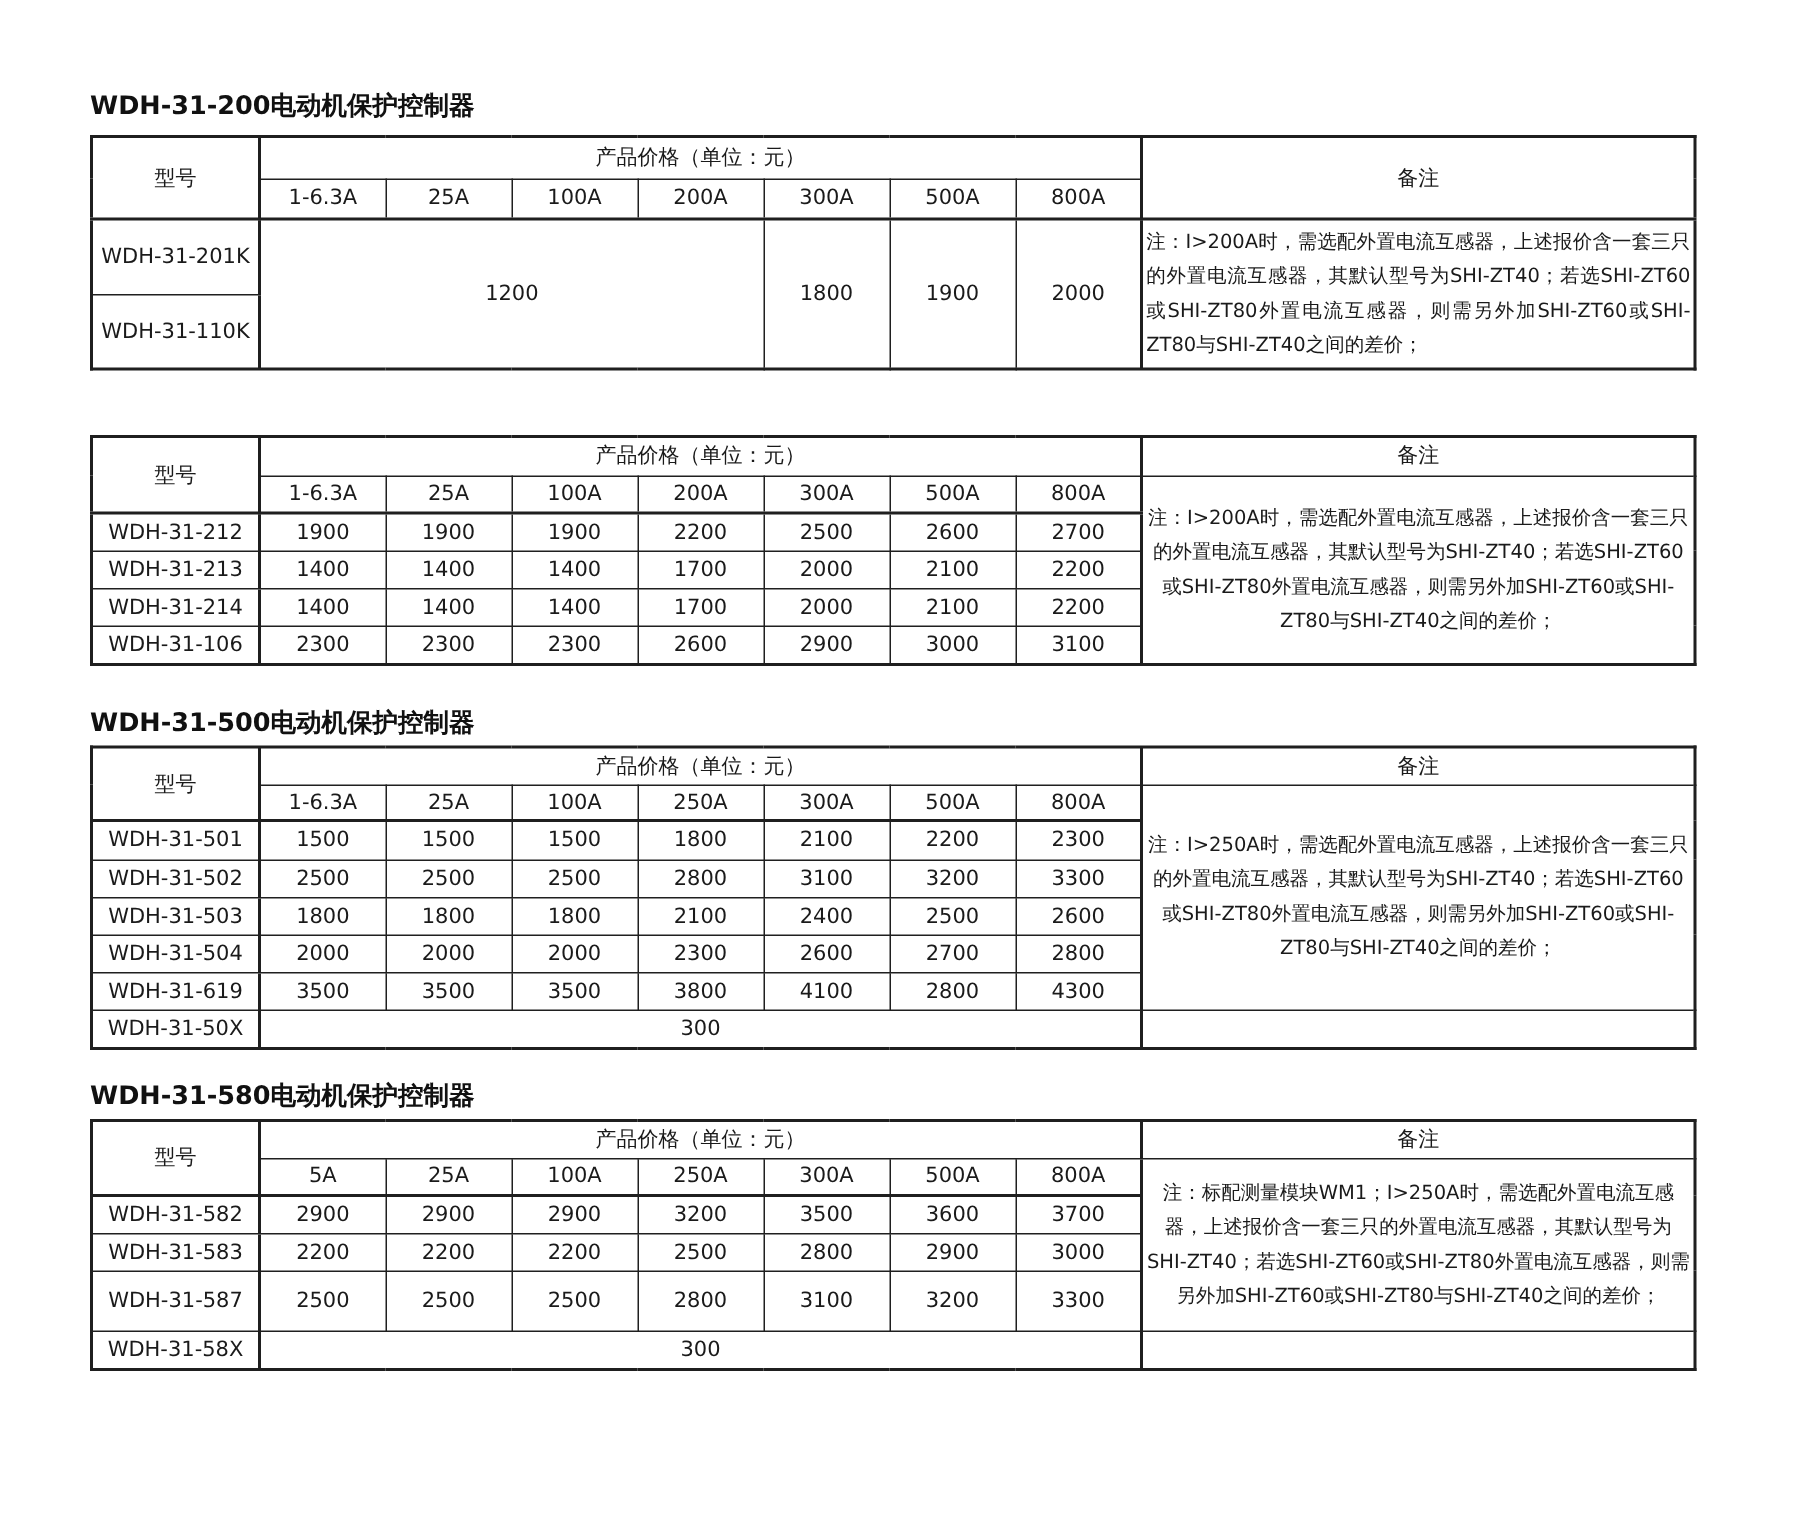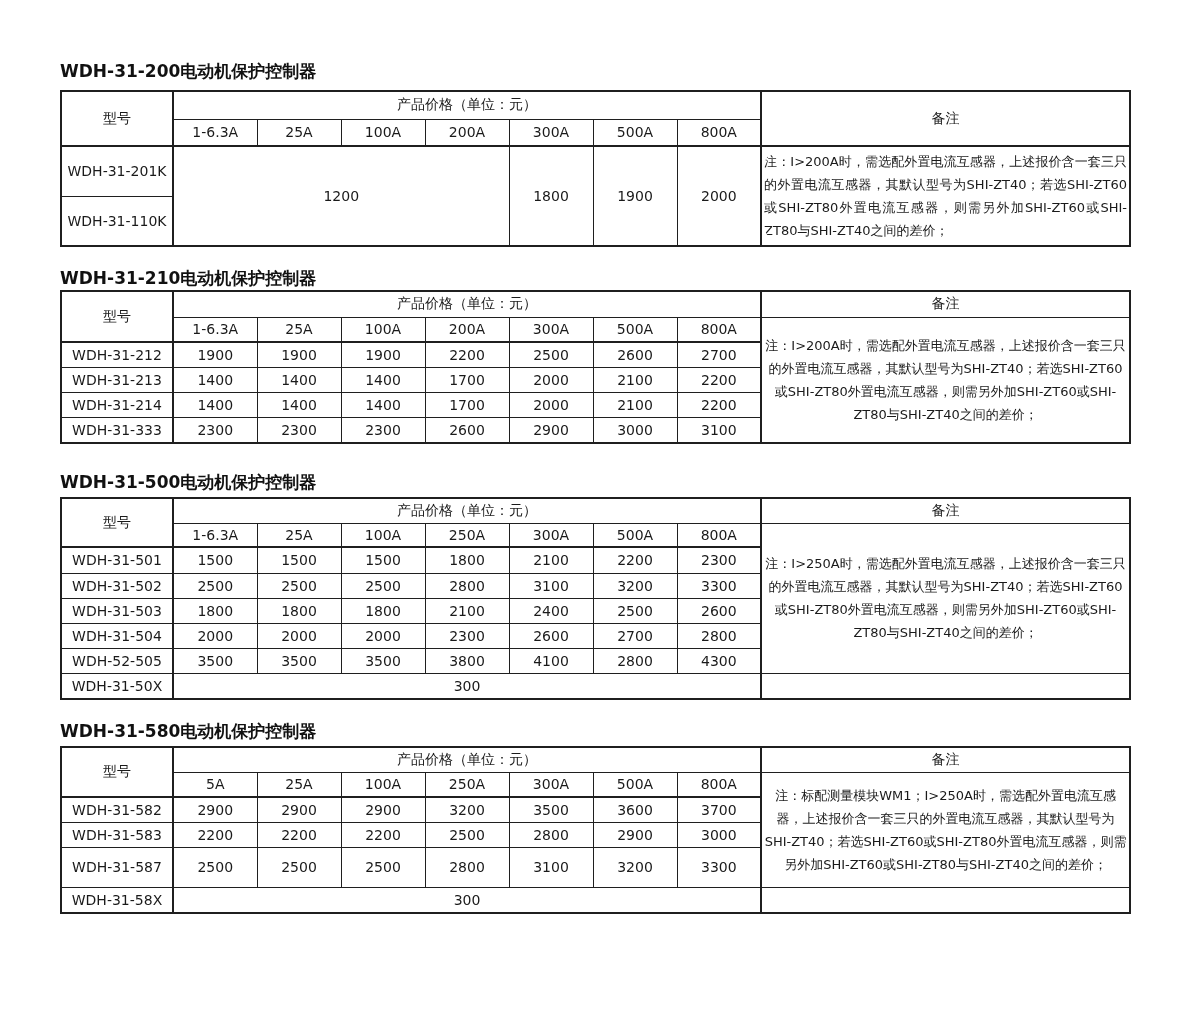--- a/index.html
+++ b/index.html
@@ -37,21 +37,21 @@
     font-size: 14px;
     font-weight: 400;
     text-align: center;
     vertical-align: middle;
     padding: 0 2px;
     color: #1a1a1a;
     overflow: hidden;
   }
   .thick-b { border-bottom-width: 2px !important; }
   .thick-r { border-right-width: 2px !important; }
-  .thick-l { border-left-width: 2px !important; border-radius: 25px; }
+  .thick-l { border-left-width: 2px !important; }
   td.note {
     font-size: 13px;
     line-height: 23px;
     padding: 3px 2px;
     text-align: center;
   }
   td.note-justify {
     text-align: justify;
     text-align-last: left;
     text-justify: inter-character;
@@ -98,21 +98,20 @@
       <td rowspan="2">1900</td>
       <td rowspan="2">2000</td>
       <td rowspan="2" class="note note-justify thick-l">注：I&gt;200A时，需选配外置电流互感器，上述报价含一套三只的外置电流互感器，其默认型号为SHI-ZT40；若选SHI-ZT60或SHI-ZT80外置电流互感器，则需另外加SHI-ZT60或SHI-ZT80与SHI-ZT40之间的差价；</td>
     </tr>
     <tr style="height:46px">
       <td class="thick-r">WDH-31-110K</td>
     </tr>
   </tbody>
     </table>
 
-  <h2 class="sec-title" style="top:268px">WDH-31-210电动机保护控制器</h2>
 
   <table class="price-table" style="top:290px">
     <colgroup>
       <col style="width:112px">
         <col style="width:84px">
         <col style="width:84px">
         <col style="width:84px">
         <col style="width:84px">
         <col style="width:84px">
         <col style="width:84px">
@@ -159,21 +158,21 @@
       <td class="thick-r">WDH-31-214</td>
       <td>1400</td>
       <td>1400</td>
       <td>1400</td>
       <td>1700</td>
       <td>2000</td>
       <td>2100</td>
       <td>2200</td>
     </tr>
     <tr style="height:26px">
-      <td class="thick-r">WDH-31-333</td>
+      <td class="thick-r">WDH-31-106</td>
       <td>2300</td>
       <td>2300</td>
       <td>2300</td>
       <td>2600</td>
       <td>2900</td>
       <td>3000</td>
       <td>3100</td>
     </tr>
   </tbody>
     </table>
@@ -242,21 +241,21 @@
       <td class="thick-r">WDH-31-504</td>
       <td>2000</td>
       <td>2000</td>
       <td>2000</td>
       <td>2300</td>
       <td>2600</td>
       <td>2700</td>
       <td>2800</td>
     </tr>
     <tr style="height:25px">
-      <td class="thick-r">WDH-52-505</td>
+      <td class="thick-r">WDH-31-619</td>
       <td>3500</td>
       <td>3500</td>
       <td>3500</td>
       <td>3800</td>
       <td>4100</td>
       <td>2800</td>
       <td>4300</td>
     </tr>
     <tr style="height:26px">
       <td class="thick-r">WDH-31-50X</td>

